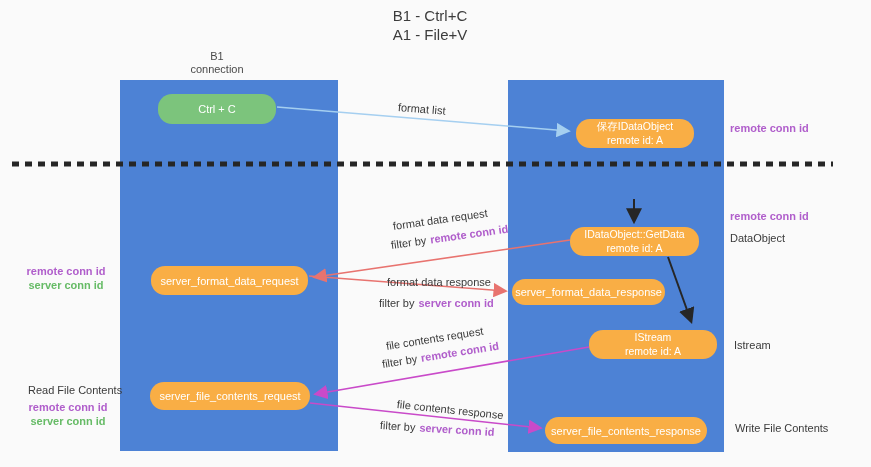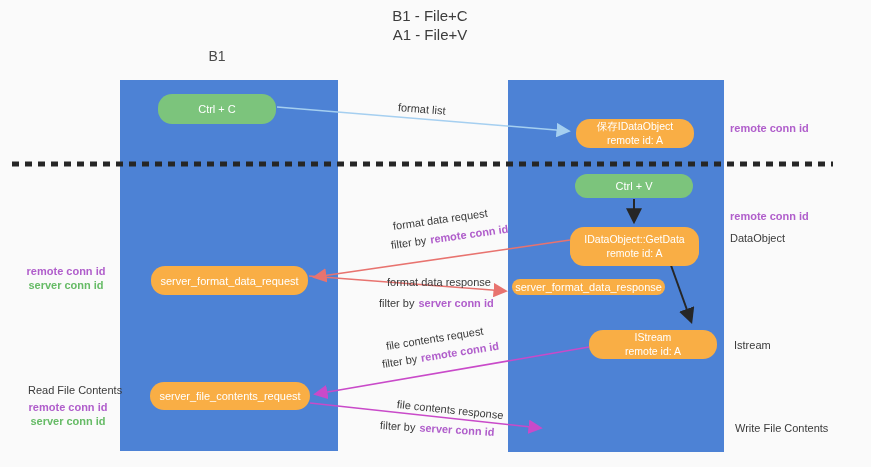--- a/index.html
+++ b/index.html
@@ -1,19 +1,19 @@
 <!DOCTYPE html>
 <html><head>
 <meta charset="utf-8">
 <style>
   html,body{margin:0;padding:0;}
   body{font-family:"Liberation Sans", sans-serif; background:#f3f3f3;}
   .stage{position:relative; width:871px; height:467px; background:#fafafa; overflow:hidden;}
   .lane{position:absolute; background:#4D82D5;}
-  .lane-header{position:absolute; text-align:center; font-size:14px; color:#4a4a4a; line-height:13px;}
+  .lane-header{position:absolute; text-align:center; font-size:11px; color:#4a4a4a; line-height:13px;}
   .title{position:absolute; top:6px; left:0; width:860px; text-align:center; font-size:15px; color:#3c3c3c; line-height:19px;}
   .svg-layer{position:absolute; left:0; top:0; pointer-events:none;}
   .box{position:absolute; display:flex; align-items:center; justify-content:center;
        color:#ffffff; font-size:11px; text-align:center; white-space:nowrap;border-radius:14px;}
   .box.orange{background:#F9AE45;}
   .box.green{background:#7CC47C;}
   .box.two{flex-direction:column; font-size:10.5px; line-height:1.25;}
   .flow-label{position:absolute; font-size:11px; color:#3a3a3a; white-space:nowrap; transform-origin:left center;}
   .flow-label .accent{color:#B05ECB; font-weight:bold; margin-left:4px;}
   .side-label{position:absolute; font-size:11px; color:#3a3a3a; white-space:nowrap;}
@@ -21,26 +21,27 @@
   .side-pair{position:absolute; font-size:11px; font-weight:bold; line-height:14px; text-align:center; white-space:nowrap;}
   .side-pair .remote{color:#B05ECB;}
   .side-pair .server{color:#66BB66;}
 </style>
 </head>
 <body>
 
 <div class="stage">
 
   <div class="title">
-    <div>B1 - File+C</div>
+    <div>B1 - Ctrl+C</div>
     <div>A1 - File+V</div>
   </div>
 
   <div class="lane-header" style="left:147px; top:50px; width:140px;">
     <div>B1</div>
+    <div>connection</div>
   </div>
   <div class="lane-header" style="left:547px; top:50px; width:140px;margin-top:34px;">
     <div>A1</div>
     <div>remote</div>
   </div>
 
   <div class="lane" style="left:120px; top:80px; width:218px; height:371px;"></div>
   <div class="lane" style="left:508px; top:80px; width:216px; height:372px;"></div>
 
   <svg class="svg-layer" width="871" height="467">
@@ -76,38 +77,38 @@
     <line x1="310" y1="403" x2="540" y2="428" stroke="#C94AC9" stroke-width="1.6" marker-end="url(#m-magenta)"></line>
   </svg>
 
   <div class="box green" style="left:158px; top:94px; width:118px; height:30px;">Ctrl + C</div>
 
   <div class="box orange two" style="left:576px; top:119px; width:118px; height:29px;">
     <span>保存IDataObject</span>
     <span>remote id: A</span>
   </div>
 
-  <div class="box green" style="left:575px; top:174px; width:118px; height:24px;">Ctrl + V</div>
 
-  <div class="box orange two" style="left:570px; top:227px; width:129px; height:39px;">
+  <div class="box orange two" style="left:570px; top:227px; width:129px; height:29px;">
     <span>IDataObject::GetData</span>
     <span>remote id: A</span>
   </div>
 
   <div class="box orange" style="left:151px; top:266px; width:157px; height:29px;">server_format_data_request</div>
 
-  <div class="box orange" style="left:512px; top:279px; width:153px; height:16px;">server_format_data_response</div>
+  <div class="box orange" style="left:512px; top:279px; width:153px; height:26px;">server_format_data_response</div>
 
   <div class="box orange two" style="left:589px; top:330px; width:128px; height:29px;">
     <span>IStream</span>
     <span>remote id: A</span>
   </div>
 
   <div class="box orange" style="left:150px; top:382px; width:160px; height:28px;">server_file_contents_request</div>
 
+  <div class="box orange" style="left:545px; top:417px; width:162px; height:27px;">server_file_contents_response</div>
 
   <div class="flow-label" style="left:398px; top:101px; transform:rotate(4.5deg);">format list</div>
 
   <div class="flow-label" style="left:393px; top:220px; transform:rotate(-8deg);">format data request</div>
   <div class="flow-label" style="left:391px; top:239px; transform:rotate(-8deg);">
     <span>filter by</span><span class="accent">remote conn id</span>
   </div>
 
   <div class="flow-label" style="left:387px; top:276px;">format data response</div>
   <div class="flow-label" style="left:379px; top:297px;">

